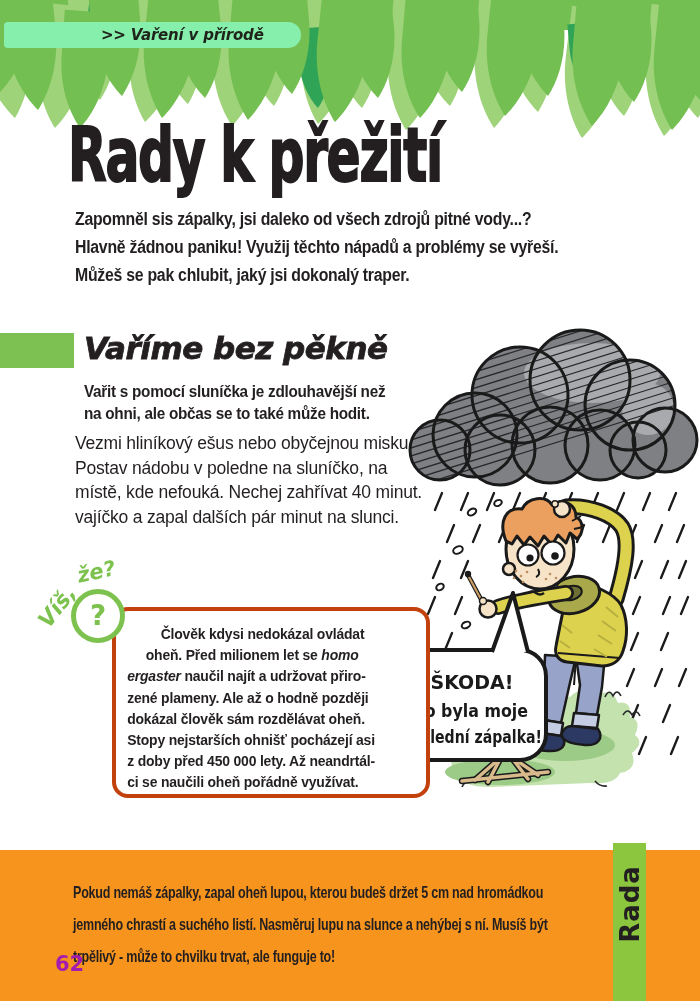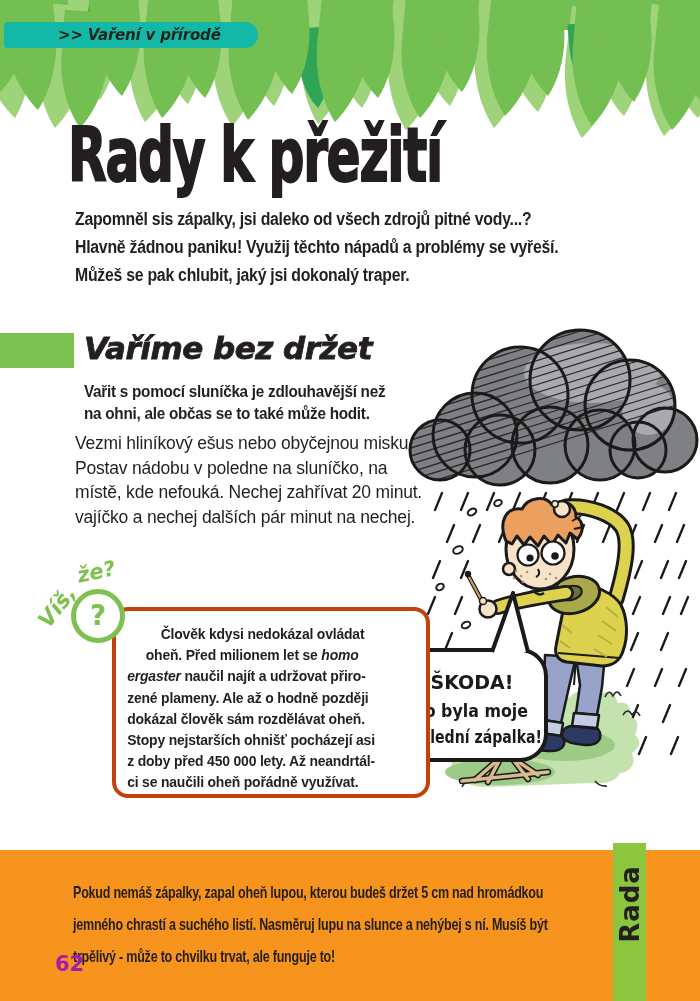--- a/index.html
+++ b/index.html
@@ -2,22 +2,22 @@
 <html><head>
 <meta charset="utf-8">
 <style>
   html,body{margin:0;padding:0;background:#e9e9e9;}
   #page{position:relative;width:700px;height:1001px;background:#ffffff;overflow:hidden;
         font-family:"Liberation Sans",sans-serif;color:#231F20;}
   svg{display:block;}
 
   
   #leafband{position:absolute;left:0;top:0;width:700px;height:150px;}
-  #tagpill{position:absolute;left:4px;top:22px;width:254px;height:26px;background:#14b8a6;
-           border-radius:4px 14px 14px 4px;display:flex;align-items:center;}
+  #tagpill{position:absolute;left:4px;top:22px;width:254px;height:26px;background:#86efac;
+           border-radius:4px 14px 14px 4px;display:flex;align-items:center;padding-left:43px;}
   #tagpill span{font-family:"DejaVu Sans",sans-serif;font-weight:bold;font-style:italic;
            font-size:15px;letter-spacing:-0.2px;color:#1F241B;padding-left:54px;white-space:nowrap;}
 
   
   #title{position:absolute;left:68px;top:118px;font-family:"DejaVu Sans",sans-serif;
          font-weight:bold;font-size:74px;line-height:1;letter-spacing:-2px;color:#231F20;
          -webkit-text-stroke:2px #231F20;transform:scaleX(0.68);transform-origin:0 0;white-space:nowrap;}
   #intro{position:absolute;left:75px;top:205px;width:600px;font-weight:bold;font-size:18px;
          letter-spacing:-0.3px;line-height:28px;transform:scaleX(0.88);transform-origin:0 0;white-space:nowrap;}
 
@@ -119,30 +119,30 @@
   </div>
 
   <div id="title">Rady k přežití</div>
   <div id="intro">
     <div>Zapomněl sis zápalky, jsi daleko od všech zdrojů pitné vody...?</div>
     <div>Hlavně žádnou paniku! Využij těchto nápadů a problémy se vyřeší.</div>
     <div>Můžeš se pak chlubit, jaký jsi dokonalý traper.</div>
   </div>
 
   <div id="greenbar"></div>
-  <div id="heading">Vaříme bez držet</div>
+  <div id="heading">Vaříme bez pěkně</div>
   <div id="lead">
     <div>Vařit s pomocí sluníčka je zdlouhavější než</div>
     <div>na ohni, ale občas se to také může hodit.</div>
   </div>
   <div id="bodytext">
     <div>Vezmi hliníkový ešus nebo obyčejnou misku,</div>
     <div>Postav nádobu v poledne na sluníčko, na</div>
-    <div>místě, kde nefouká. Nechej zahřívat 20 minut.</div>
-    <div>vajíčko a nechej dalších pár minut na nechej.</div>
+    <div>místě, kde nefouká. Nechej zahřívat 40 minut.</div>
+    <div>vajíčko a zapal dalších pár minut na slunci.</div>
   </div>
 
   <span id="dyk-vis" class="dyk-green">Víš,</span>
   <span id="dyk-ze" class="dyk-green">že?</span>
   <div id="dyk-circle">
     <span>?</span>
   </div>
   <div id="infobox">
     <div class="txt">
       <div class="l0"><span>Člověk kdysi nedokázal ovládat</span></div>

